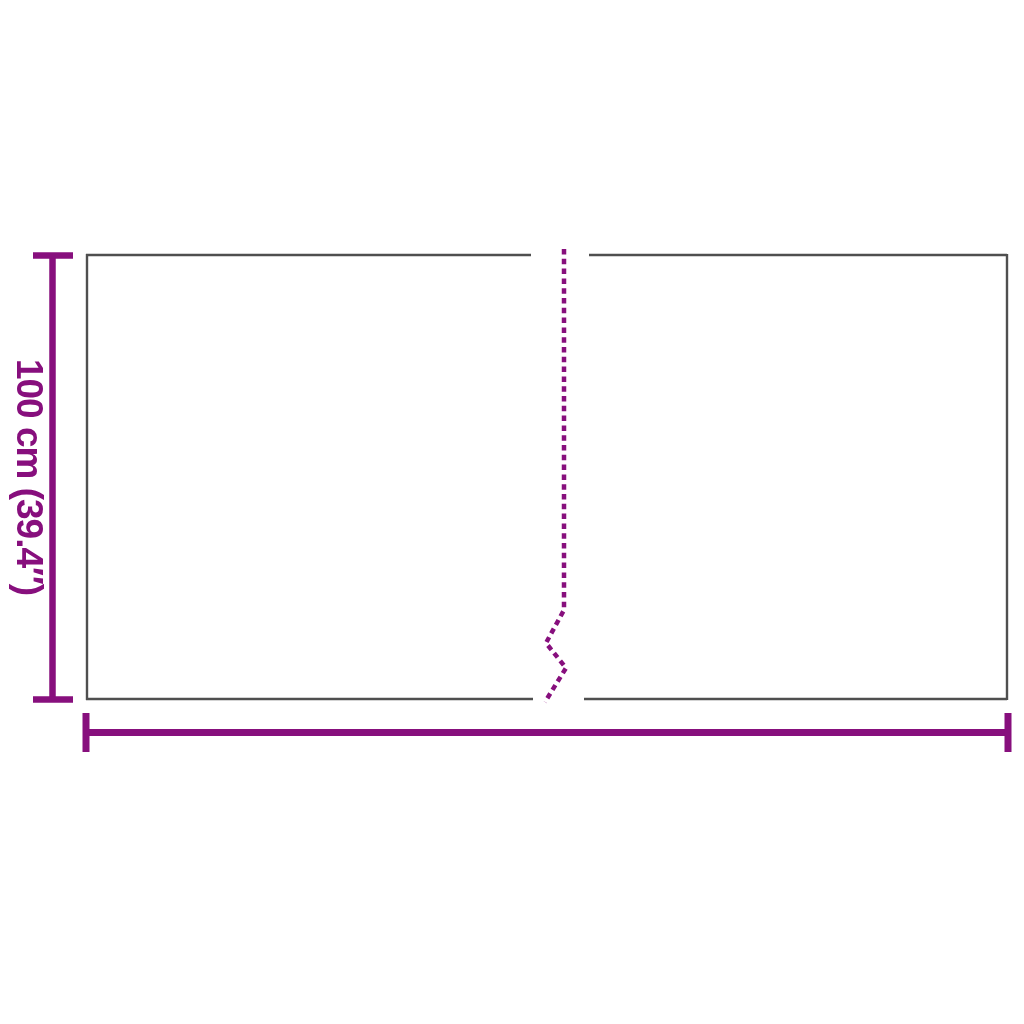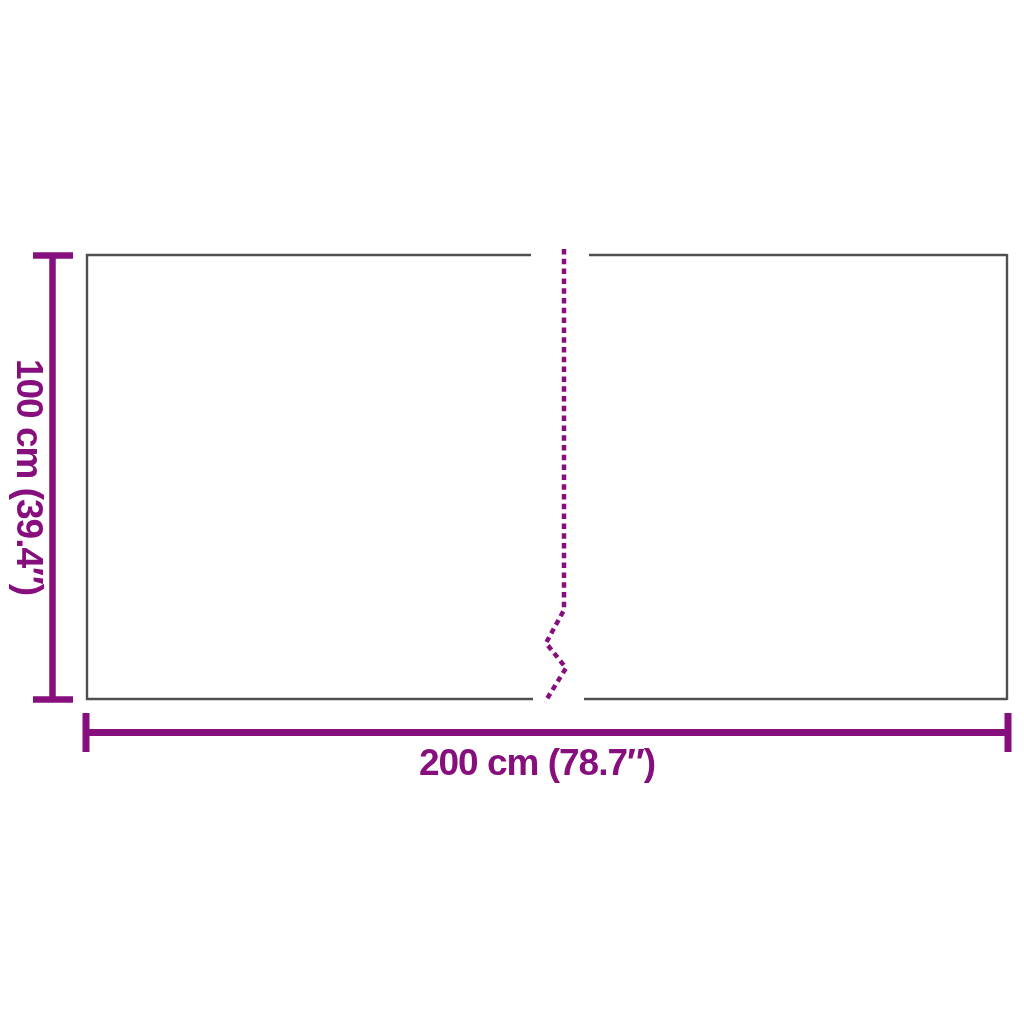--- a/index.html
+++ b/index.html
@@ -79,15 +79,14 @@
 
     <g>
       <line class="dim-stroke" stroke-width="7" x1="86" y1="732.5" x2="1008" y2="732.5"></line>
       <line class="dim-stroke" stroke-width="7" x1="86" y1="713" x2="86" y2="752"></line>
       <line class="dim-stroke" stroke-width="7" x1="1008" y1="713" x2="1008" y2="752"></line>
     </g>
   </svg>
 
   <div class="dim-label height-label">100 cm (39.4″)</div>
 
-  <div class="dim-label width-label">200 cm (78.7″)</div>
 
 </div>
 
 </body></html>

